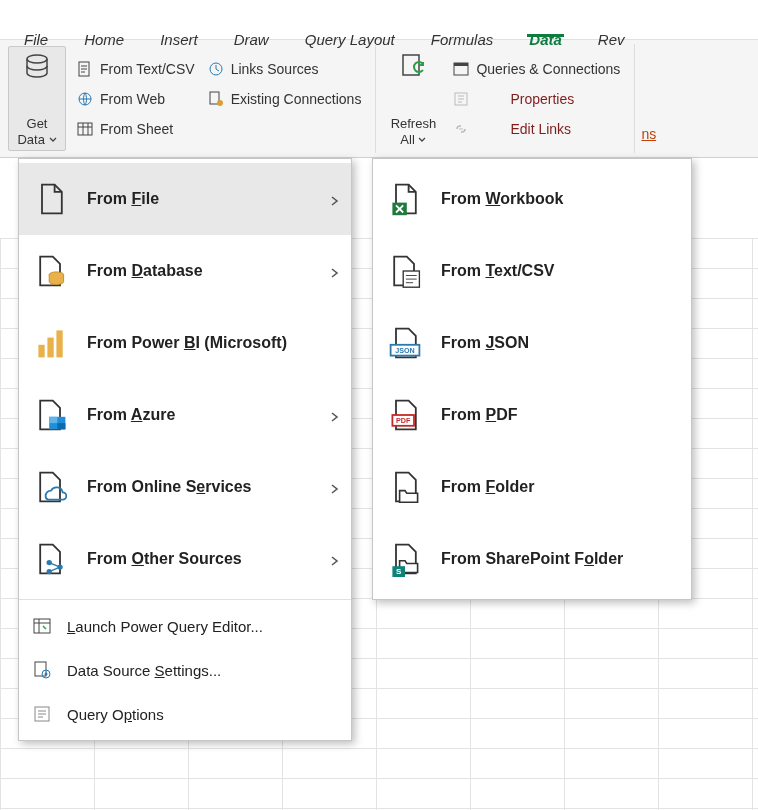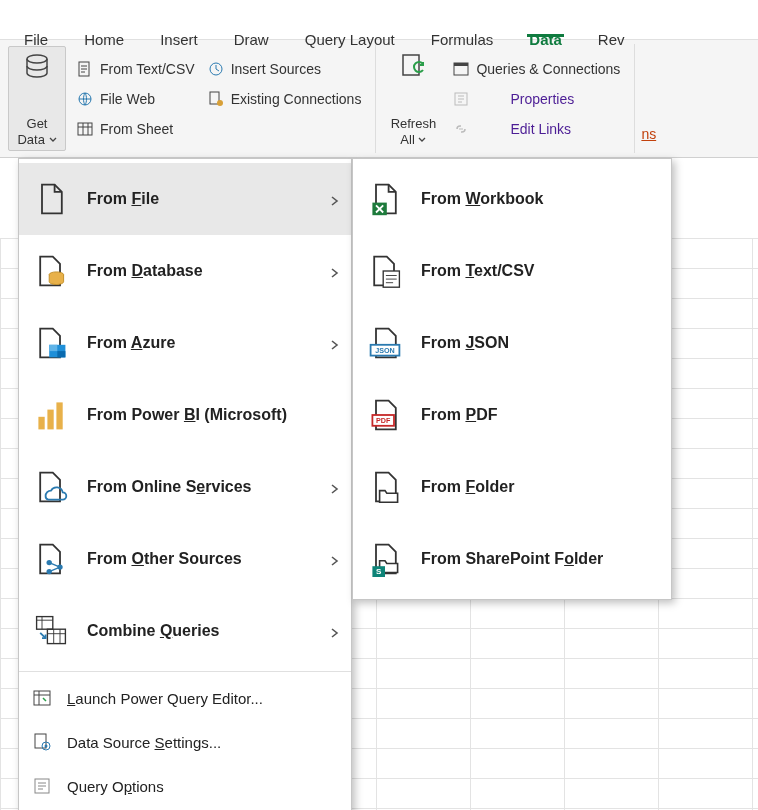--- a/index.html
+++ b/index.html
@@ -20,20 +20,21 @@
     border-bottom: 1px solid #e0e0e0;
     padding-left: 6px;
   }
   .ribbon-tab {
     padding: 17px 18px;
     height: 32px;
     line-height: 40px;
     color: #333;
     cursor: pointer;
     font-size: 15px;
+    font-style: italic;
   }
   .ribbon-tab.active {
     font-weight: 600;
     color: #0f7b3f;
     position: relative;
   }
   .ribbon-tab.active::after {
     content: "";
     position: absolute;
     bottom: 0;
@@ -72,21 +73,21 @@
   }
   .big-btn.plain { background: transparent; border: none; justify-content: center; }
   .big-btn .icon-slot { width: 34px; height: 34px; display:flex;align-items:center;justify-content:center; }
   .big-btn .lbl { text-align:center; line-height:1.2; margin-top:4px;}
   .small-btns { display:flex; flex-direction:column; gap:6px; justify-content:center; padding:4px 2px;}
   .small-btn {
     display:flex; align-items:center; gap:6px;
     height:24px; padding:0 4px; cursor:pointer;
     font-size:14px; color:#333;
   }
-  .small-btn.disabled { color:#4c1d95; cursor:default;gap:40px;}
+  .small-btn.disabled { color:#7f1d1d; cursor:default;gap:40px;}
   .small-btn .icon-slot { width:18px; height:18px; display:flex;align-items:center;justify-content:center;}
   .sheet-area {
     position:absolute; left:0; top:158px; right:0; bottom:0;
     background:#fff;
   }
   .grid-bg {
     position:absolute; left:0; top:80px; right:0; bottom:0;
     background-image: linear-gradient(#e3e3e3 1px, transparent 1px),
                       linear-gradient(90deg,#e3e3e3 1px, transparent 1px);
     background-size: 94px 30px;
@@ -94,21 +95,21 @@
   
   .menu {
     position:absolute;
     background:#fff;
     border:1px solid #c6c6c6;
     box-shadow: 3px 3px 8px rgba(0,0,0,0.25);
     padding:4px 0;
     z-index:10;
   }
   .menu.primary { left:18px; top:158px; width:334px; }
-  .menu.secondary { left:352px; top:158px; width:320px; }
+  .menu.secondary { left:372px; top:158px; width:320px; }
   .menu-item {
     display:flex; align-items:center;
     height:72px;
     padding:0 14px 0 12px;
     cursor:pointer;
     font-size:16px; font-weight:600; color:#222;
     position:relative;
   }
   .menu-item.small { height:44px; font-size:15px; font-weight:400;}
   .menu-item.hover { background:#e8e8e8; }
@@ -161,41 +162,41 @@
           </span>
         <span>From Text/CSV</span>
       </div>
       <div class="small-btn">
         <span class="icon-slot">
             <svg width="16" height="16" viewBox="0 0 16 16">
               <circle cx="8" cy="8" r="6" fill="none" stroke="#2a7ab0"></circle>
               <path d="M2 8h12M8 2c2 3 2 9 0 12M8 2c-2 3-2 9 0 12" fill="none" stroke="#2a7ab0"></path>
             </svg>
           </span>
-        <span>File Web</span>
+        <span>From Web</span>
       </div>
       <div class="small-btn">
         <span class="icon-slot">
             <svg width="16" height="16" viewBox="0 0 16 16">
               <rect x="1" y="2" width="14" height="12" fill="none" stroke="#444"></rect>
               <path d="M1 6h14M6 2v12M11 2v12" stroke="#444"></path>
             </svg>
           </span>
         <span>From Sheet</span>
       </div>
     </div>
     <div class="small-btns">
       <div class="small-btn">
         <span class="icon-slot">
             <svg width="16" height="16" viewBox="0 0 16 16">
               <circle cx="8" cy="8" r="6" fill="none" stroke="#2a7ab0"></circle>
               <path d="M8 4v4l3 2" stroke="#2a7ab0" fill="none"></path>
             </svg>
           </span>
-        <span>Insert Sources</span>
+        <span>Links Sources</span>
       </div>
       <div class="small-btn">
         <span class="icon-slot">
             <svg width="16" height="16" viewBox="0 0 16 16">
               <rect x="2" y="1" width="9" height="12" fill="none" stroke="#444"></rect>
               <circle cx="12" cy="12" r="3" fill="#d8a038"></circle>
             </svg>
           </span>
         <span>Existing Connections</span>
       </div>
@@ -279,42 +280,42 @@
       <span>From <span class="u">D</span>atabase</span>
       <span class="chev">
         <svg width="10" height="14" viewBox="0 0 10 14">
           <path d="M3 3l5 4-5 4" fill="none" stroke="#555" stroke-width="1.6"></path>
         </svg>
       </span>
     </div>
     <div class="menu-item">
       <span class="icon-slot">
         <svg width="36" height="36" viewBox="0 0 40 40">
+          <rect x="6" y="22" width="7" height="14" fill="#e8b14a"></rect>
+          <rect x="16" y="14" width="7" height="22" fill="#e8b14a"></rect>
+          <rect x="26" y="6" width="7" height="30" fill="#e8b14a"></rect>
+        </svg>
+      </span>
+      <span>From Power <span class="u">B</span>I (Microsoft)</span>
+    </div>
+    <div class="menu-item">
+      <span class="icon-slot">
+        <svg width="36" height="36" viewBox="0 0 40 40">
           <path d="M8 4h14l8 8v24H8z" fill="none" stroke="#333" stroke-width="2"></path>
           <rect x="18" y="22" width="18" height="14" fill="#1f8fd8"></rect>
           <rect x="18" y="22" width="9" height="7" fill="#60b4e8"></rect>
           <rect x="27" y="29" width="9" height="7" fill="#0a6bb0"></rect>
         </svg>
       </span>
       <span>From <span class="u">A</span>zure</span>
       <span class="chev">
         <svg width="10" height="14" viewBox="0 0 10 14">
           <path d="M3 3l5 4-5 4" fill="none" stroke="#555" stroke-width="1.6"></path>
         </svg>
       </span>
-    </div>
-    <div class="menu-item">
-      <span class="icon-slot">
-        <svg width="36" height="36" viewBox="0 0 40 40">
-          <rect x="6" y="22" width="7" height="14" fill="#e8b14a"></rect>
-          <rect x="16" y="14" width="7" height="22" fill="#e8b14a"></rect>
-          <rect x="26" y="6" width="7" height="30" fill="#e8b14a"></rect>
-        </svg>
-      </span>
-      <span>From Power <span class="u">B</span>I (Microsoft)</span>
     </div>
     <div class="menu-item">
       <span class="icon-slot">
         <svg width="36" height="36" viewBox="0 0 40 40">
           <path d="M8 4h14l8 8v24H8z" fill="none" stroke="#333" stroke-width="2"></path>
           <path d="M14 30a6 6 0 0 1 6-6 7 7 0 0 1 13 2 4 4 0 0 1 0 8H17a4 4 0 0 1-3-4z" fill="none" stroke="#2a7ab0" stroke-width="2"></path>
         </svg>
       </span>
       <span>From Online S<span class="u">e</span>rvices</span>
       <span class="chev">
@@ -333,38 +334,20 @@
           <path d="M18 24l12 5M18 34l12-5" stroke="#2a7ab0" stroke-width="1.5"></path>
         </svg>
       </span>
       <span>From <span class="u">O</span>ther Sources</span>
       <span class="chev">
         <svg width="10" height="14" viewBox="0 0 10 14">
           <path d="M3 3l5 4-5 4" fill="none" stroke="#555" stroke-width="1.6"></path>
         </svg>
       </span>
     </div>
-    <div class="menu-item">
-      <span class="icon-slot">
-        <svg width="36" height="36" viewBox="0 0 40 40">
-          <rect x="4" y="4" width="18" height="14" fill="none" stroke="#333" stroke-width="1.5"></rect>
-          <path d="M4 8h18M10 4v14" stroke="#333"></path>
-          <rect x="16" y="18" width="20" height="16" fill="none" stroke="#333" stroke-width="1.5"></rect>
-          <path d="M16 23h20M23 18v16M30 18v16" stroke="#333"></path>
-          <path d="M8 22l6 6" stroke="#2a7ab0" stroke-width="2"></path>
-          <path d="M14 24v4h-4" fill="none" stroke="#2a7ab0" stroke-width="2"></path>
-        </svg>
-      </span>
-      <span>Combine <span class="u">Q</span>ueries</span>
-      <span class="chev">
-        <svg width="10" height="14" viewBox="0 0 10 14">
-          <path d="M3 3l5 4-5 4" fill="none" stroke="#555" stroke-width="1.6"></path>
-        </svg>
-      </span>
-    </div>
     <div class="menu-sep"></div>
     <div class="menu-item small">
       <span class="icon-slot">
         <svg width="18" height="18" viewBox="0 0 18 18">
           <rect x="1" y="2" width="16" height="14" fill="none" stroke="#444"></rect>
           <path d="M1 6h16M6 2v14" stroke="#444"></path>
           <path d="M10 9l3 3" stroke="#2b9e4a" stroke-width="1.5"></path>
         </svg>
       </span>
       <span><span class="u">L</span>aunch Power Query Editor...</span>

